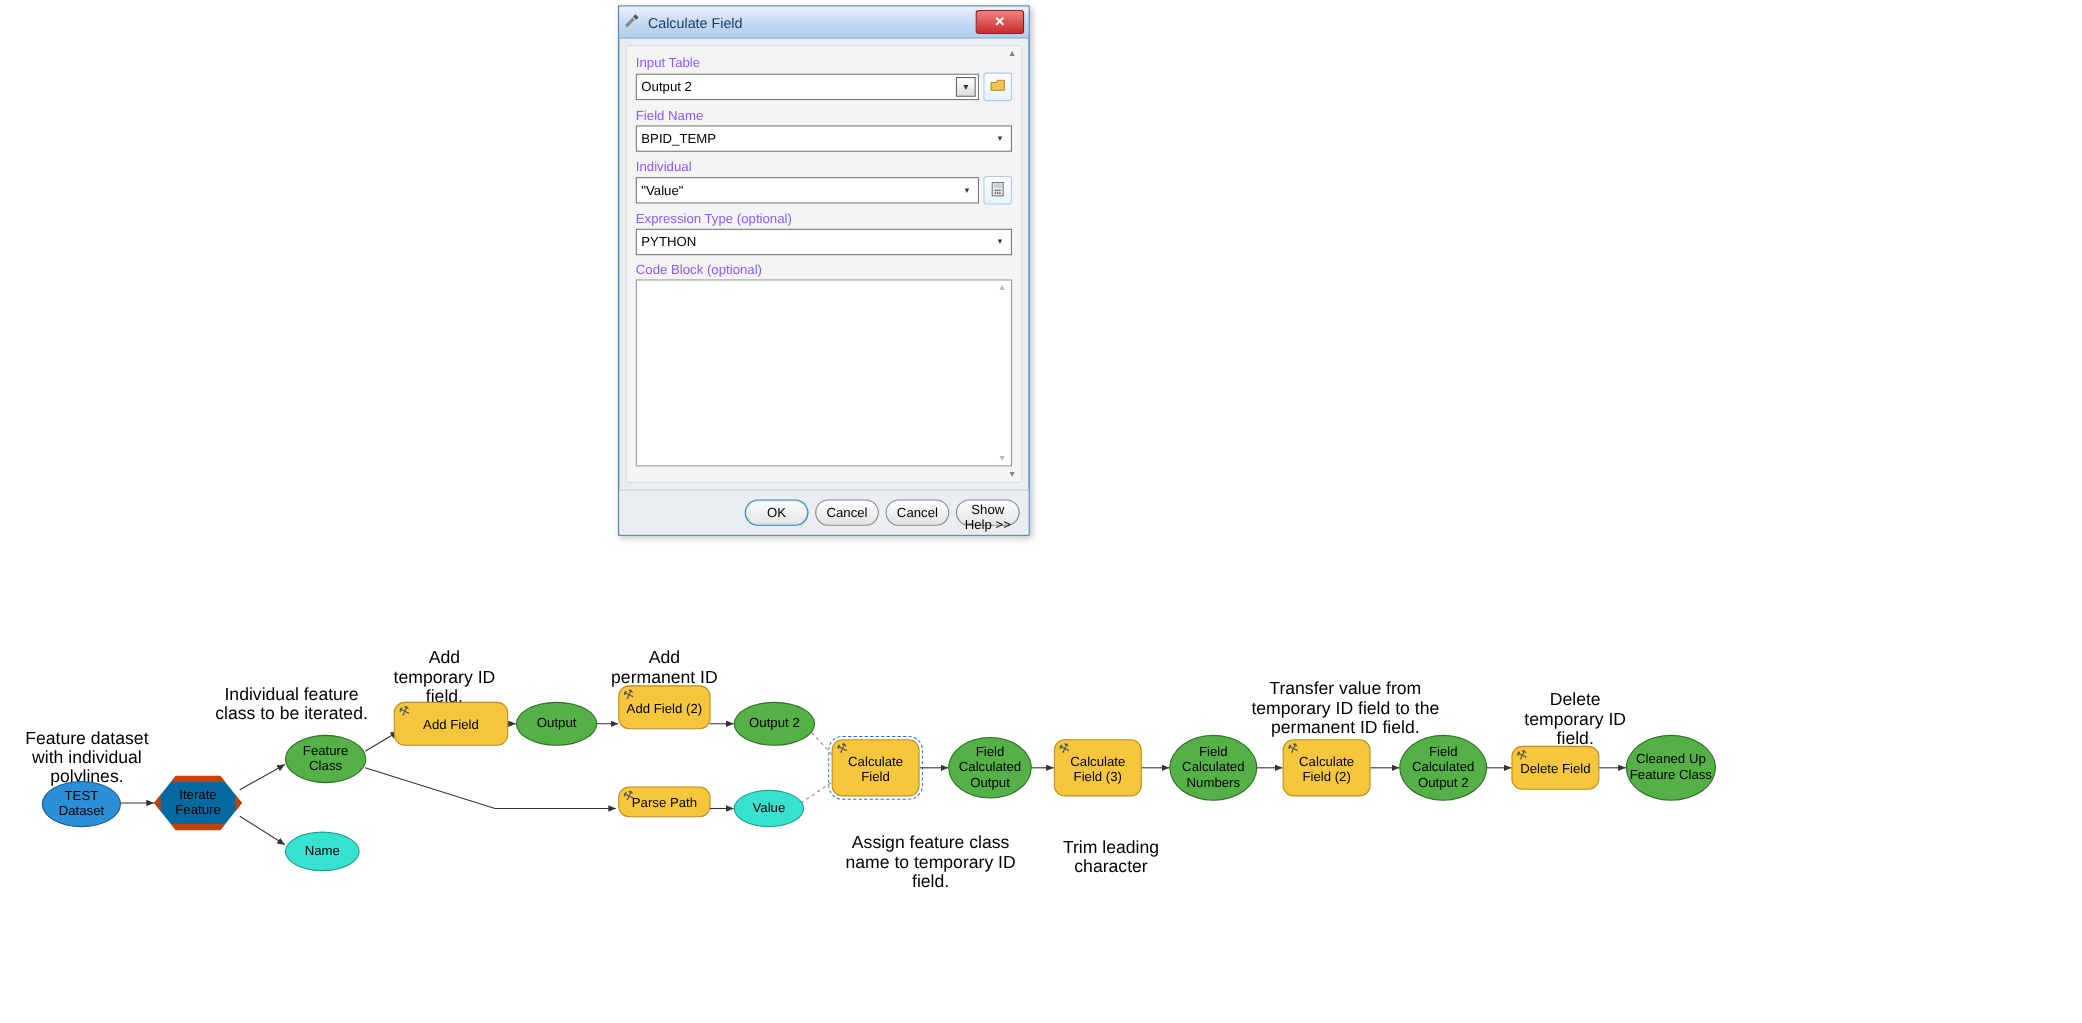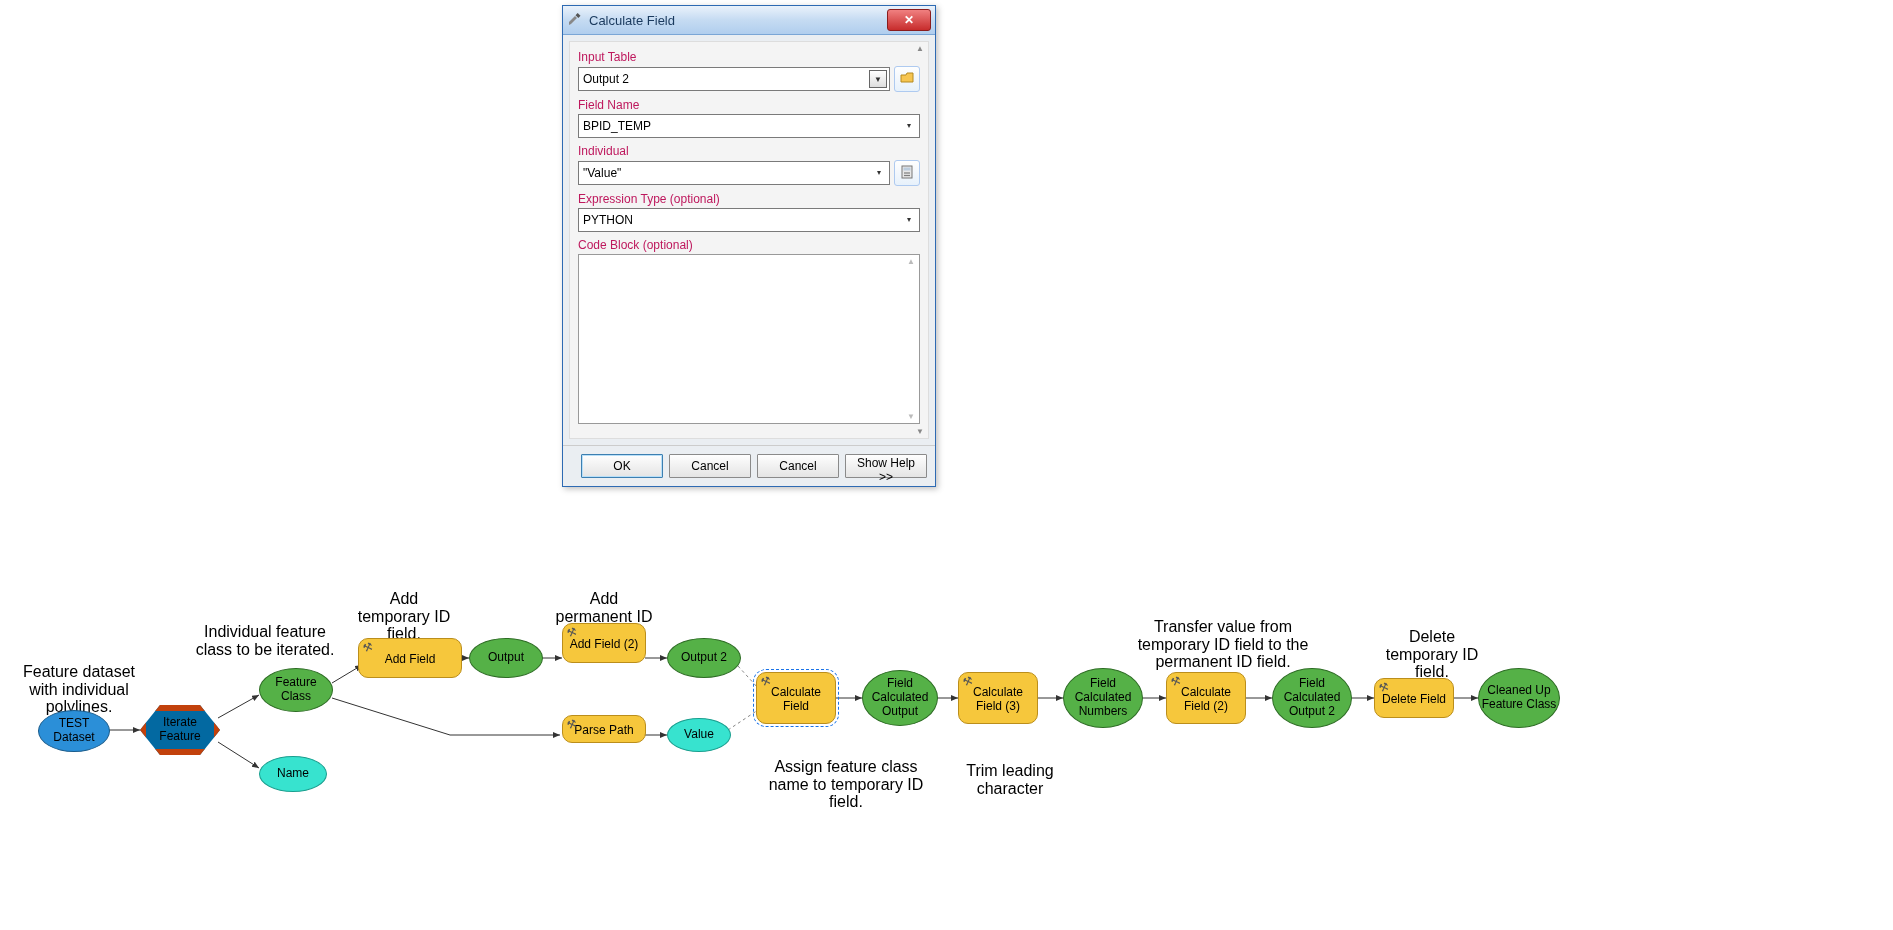--- a/index.html
+++ b/index.html
@@ -5,29 +5,29 @@
 body{margin:0;font-family:"Segoe UI",Tahoma,Arial,sans-serif;font-size:12px;background:#fff;width:1893px;height:930px;position:relative}
 
 .dialog{position:absolute;left:562px;top:5px;width:372px;border:1px solid #2d6ab3;background:#eaeef2;box-shadow:2px 2px 6px rgba(0,0,0,.25)}
 .titlebar{height:28px;background:linear-gradient(to bottom,#eaf2fb 0%,#c5dbf2 50%,#b0ceee 100%);display:flex;align-items:center;padding:0 4px;border-bottom:1px solid #7aa6d6}
 .titlebar .ticon{width:16px;height:16px;margin-right:6px}
 .titlebar .title{flex:1;color:#1a3a5e;font-size:13px}
 .closebtn{width:42px;height:20px;background:linear-gradient(to bottom,#f08080,#c72c2c);border:1px solid #8a1c1c;border-radius:3px;display:flex;align-items:center;justify-content:center;color:#fff;font-weight:bold;font-size:12px;cursor:default}
 .body{padding:8px;background:#f4f4f4;border:1px solid #ddd;margin:6px;position:relative}
 .body .scrolltri{position:absolute;right:4px;color:#888;font-size:8px;pointer-events:none}
 .formrow{margin-bottom:6px}
-.label{color:#be185d;margin-bottom:2px;font-size:12px}
+.label{color:#8b5cf6;margin-bottom:2px;font-size:12px}
 .field{display:flex;align-items:center}
 .combo{flex:1;height:22px;border:1px solid #7a7a7a;background:#fff;display:flex;align-items:center;padding:0 20px 0 4px;position:relative}
 .combo .arrow{position:absolute;right:2px;top:2px;width:16px;height:16px;display:flex;align-items:center;justify-content:center;font-size:8px;color:#333}
 .iconbtn{width:24px;height:24px;border:1px solid #aecaf0;background:linear-gradient(#fefefe,#e7f1fb);margin-left:4px;border-radius:3px;display:flex;align-items:center;justify-content:center}
 .textarea{width:100%;height:170px;border:1px solid #999;background:#fff;resize:none;box-sizing:border-box;position:relative}
 .textarea .scrolltri{position:absolute;right:4px;color:#bbb;font-size:8px}
 .buttonrow{display:flex;justify-content:flex-end;gap:6px;padding:8px;border-top:1px solid #ccc;background:#eaeef2}
-.btn{width:82px;height:24px;border:1px solid #8a8a8a;background:linear-gradient(#fefefe,#e4e4e4);border-radius:1px;font-size:12px}
+.btn{width:58px;height:24px;border:1px solid #8a8a8a;background:linear-gradient(#fefefe,#e4e4e4);border-radius:12px;font-size:12px}
 .btn.primary{border-color:#3c7fb1;box-shadow:0 0 0 1px #b8dff8 inset}
 
 .flow{position:absolute;left:0;top:550px;width:1893px;height:380px}
 .node{position:absolute;display:flex;align-items:center;justify-content:center;text-align:center;font-size:12px;line-height:1.15;box-sizing:border-box}
 .oval{border-radius:50%;border:1px solid #333}
 .oval.blue{background:#2b8fd8;border-color:#1a5c8c}
 .oval.green{background:#55b147;border-color:#2e6d25}
 .oval.teal{background:#37e3cf;border-color:#1a9e8e}
 .hex{background:#0369a1;border:6px solid #c2410c;clip-path:polygon(25% 0,75% 0,100% 50%,75% 100%,25% 100%,0 50%)}
 .rrect{background:#f6c73c;border:1px solid #bb8e1b;border-radius:10px;padding-top:4px}

